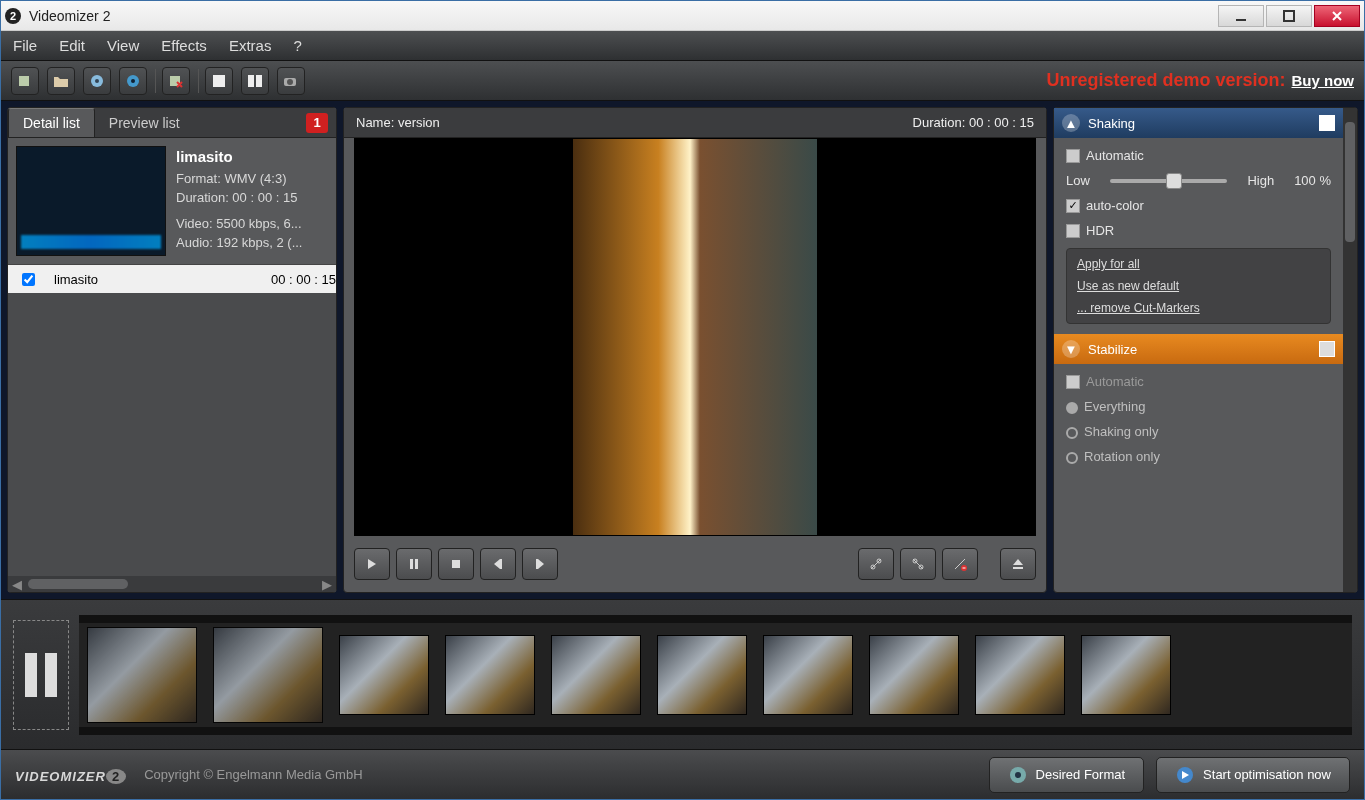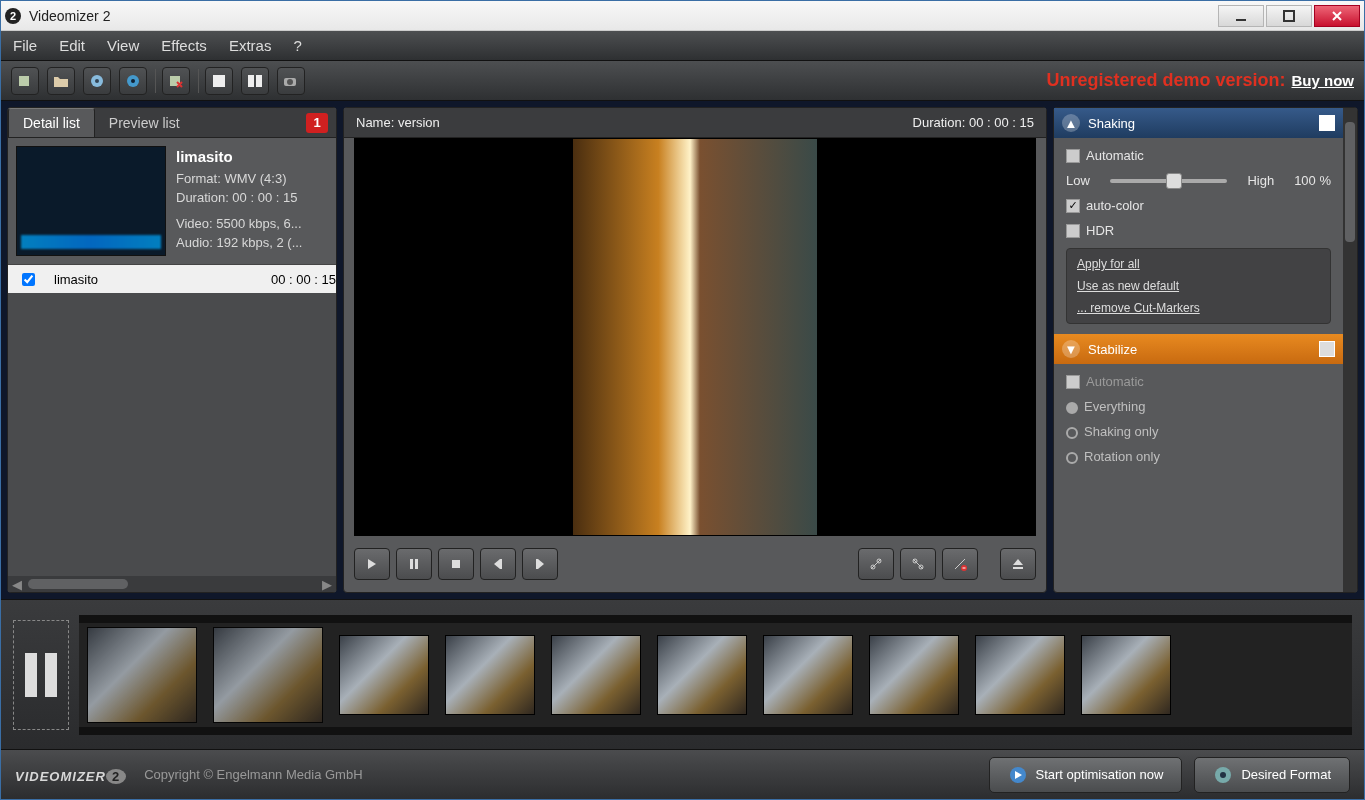--- a/index.html
+++ b/index.html
@@ -373,27 +373,27 @@
         <div class="marker right"></div>
       </div>
     </div>
 
     <div class="footer">
       <span class="brand"><span>VIDEOMIZER</span><span class="n">2</span></span>
       <span class="copy">Copyright © Engelmann Media GmbH</span>
       <div class="sp"></div>
       <div class="bigbtn">
         <svg class="ic" viewBox="0 0 20 20">
+            <circle cx="10" cy="10" r="8" fill="#7aa"></circle>
+            <circle cx="10" cy="10" r="3" fill="#234"></circle>
+          </svg>
+        <span>Desired Format</span>
+      </div>
+      <div class="bigbtn">
+        <svg class="ic" viewBox="0 0 20 20">
             <circle cx="10" cy="10" r="8" fill="#48c"></circle>
             <path d="M7 6v8l7-4z" fill="#fff"></path>
           </svg>
         <span>Start optimisation now</span>
       </div>
-      <div class="bigbtn">
-        <svg class="ic" viewBox="0 0 20 20">
-            <circle cx="10" cy="10" r="8" fill="#7aa"></circle>
-            <circle cx="10" cy="10" r="3" fill="#234"></circle>
-          </svg>
-        <span>Desired Format</span>
-      </div>
     </div>
   </div>
 </div>
 
 </body></html>

